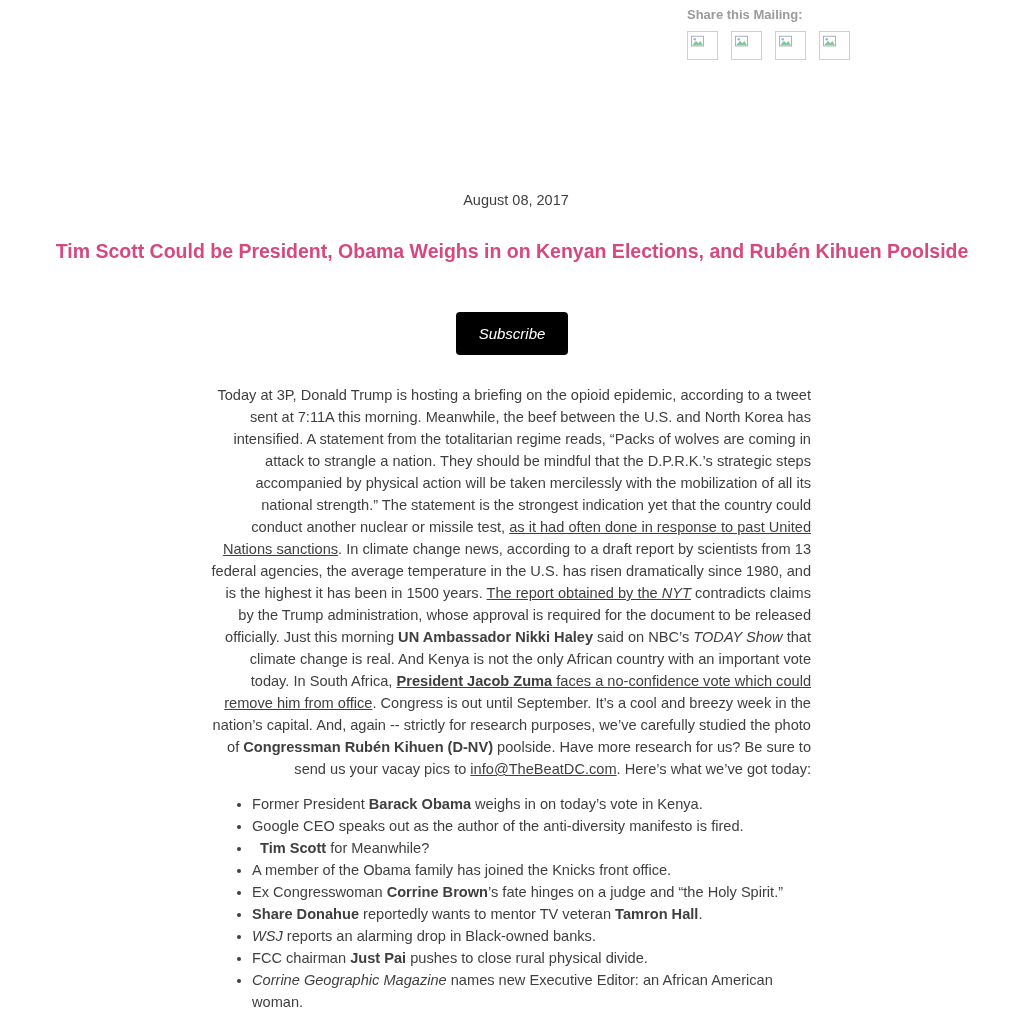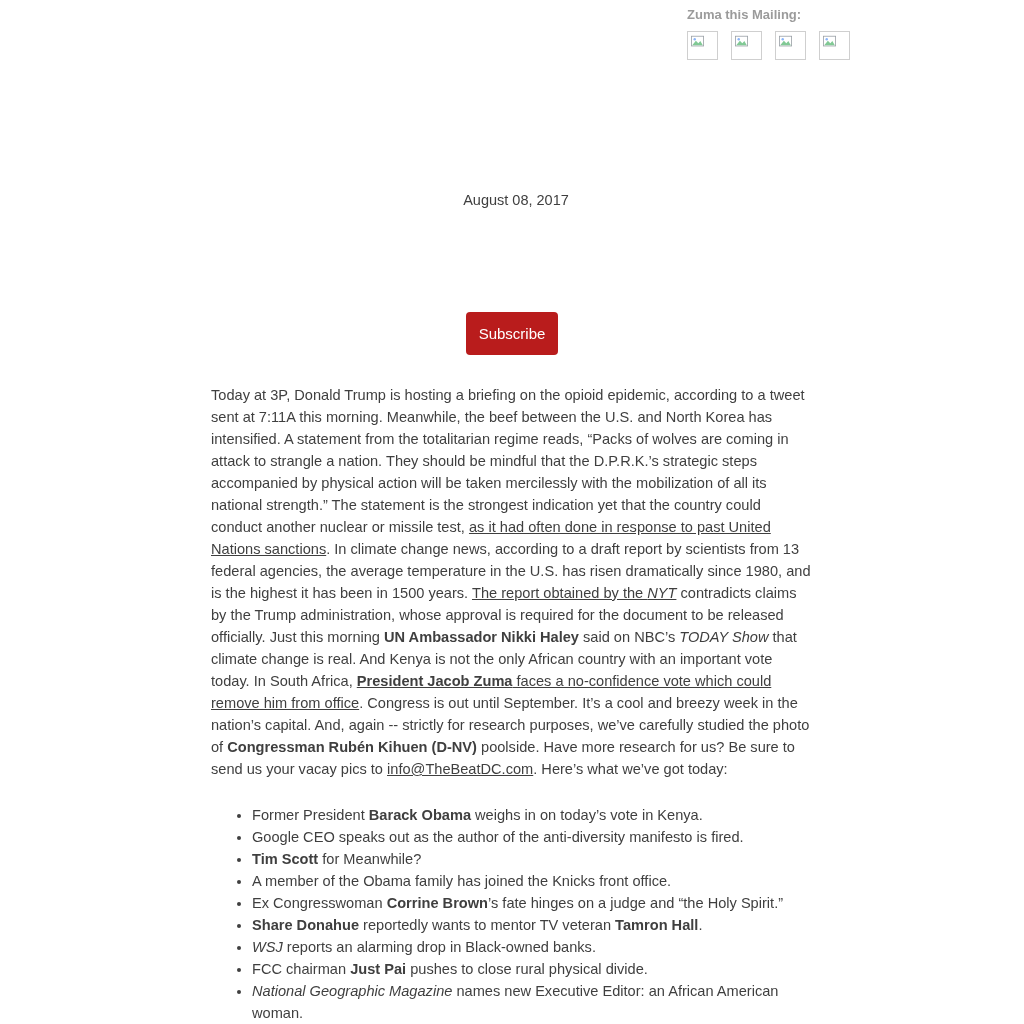--- a/index.html
+++ b/index.html
@@ -30,44 +30,45 @@
   .headline {
     position:absolute; top:240px; left:0; right:0;
     text-align:center;
     font-size:19.5px; font-weight:bold;
     color:#d6487e;
     white-space:nowrap;
   }
   .subscribe-wrap { position:absolute; top:312px; left:0; right:0; text-align:center; }
   .subscribe-btn {
     display:inline-block;
-    width:92px; height:43px; line-height:43px;
-    background:#b91c1c; color:#ffffff;
+    width:112px; height:43px; line-height:43px;
+    background:#000000; color:#ffffff;
     font-size:15px; text-align:center;
     border-radius:4px;
     cursor:pointer;
     text-decoration:none;
+    font-style:italic;
   }
   .body-col {
     position:absolute; top:384px; left:211px; width:600px;
     font-size:14.6px; line-height:22px; color:#3f3f3f;
   }
-  .body-col p { margin:0 0 24px 0; }
+  .body-col p { margin:0 0 13px 0;text-align:right; }
   .body-col ul { margin:0; padding-left:41px; list-style-type:disc; }
   .body-col li { margin:0; }
   .inline-link { color:inherit; text-decoration:underline; cursor:pointer; }
   .text-run { text-decoration:none; }
 </style>
 </head>
 <body>
 
 <div class="page">
 
   <div class="share">
-    <div class="share-label">Zuma this Mailing:</div>
+    <div class="share-label">Share this Mailing:</div>
     <div class="share-icons" id="share-icons">
         <div class="icon-box">
           <svg width="13" height="13" viewBox="0 0 16 16">
             <rect x="0.5" y="1.5" width="15" height="12" fill="#ffffff" stroke="#9aa0a6" stroke-width="1"></rect>
             <circle cx="4.6" cy="5.2" r="1.5" fill="#8ab4f8"></circle>
             <path d="M1.5 12.5 L6 7 L9 10 L11.5 7.5 L14.5 12.5 Z" fill="#81c995"></path>
           </svg>
         </div>
         <div class="icon-box">
           <svg width="13" height="13" viewBox="0 0 16 16">
@@ -88,33 +89,34 @@
             <rect x="0.5" y="1.5" width="15" height="12" fill="#ffffff" stroke="#9aa0a6" stroke-width="1"></rect>
             <circle cx="4.6" cy="5.2" r="1.5" fill="#8ab4f8"></circle>
             <path d="M1.5 12.5 L6 7 L9 10 L11.5 7.5 L14.5 12.5 Z" fill="#81c995"></path>
           </svg>
         </div>
       </div>
   </div>
 
   <div class="date">August 08, 2017</div>
 
+  <h1 class="headline">Tim Scott Could be President, Obama Weighs in on Kenyan Elections, and Rubén Kihuen Poolside</h1>
 
   <div class="subscribe-wrap">
     <a class="subscribe-btn">Subscribe</a>
   </div>
 
   <div class="body-col">
     <p><span class="text-run">Today at 3P, Donald Trump is hosting a briefing on the opioid epidemic, according to a tweet sent at 7:11A this morning. Meanwhile, the beef between the U.S. and North Korea has intensified. A statement from the totalitarian regime reads, “Packs of wolves are coming in attack to strangle a nation. They should be mindful that the D.P.R.K.’s strategic steps accompanied by physical action will be taken mercilessly with the mobilization of all its national strength.” The statement is the strongest indication yet that the country could conduct another nuclear or missile test, </span><span class="inline-link">as it had often done in response to past United Nations sanctions</span><span class="text-run">. In climate change news, according to a draft report by scientists from 13 federal agencies, the average temperature in the U.S. has risen dramatically since 1980, and is the highest it has been in 1500 years. </span><span class="inline-link">The report obtained by the </span><span class="inline-link" style="font-style: italic;">NYT</span><span class="text-run"> contradicts claims by the Trump administration, whose approval is required for the document to be released officially. Just this morning </span><span class="text-run" style="font-weight: 700;">UN Ambassador Nikki Haley</span><span class="text-run"> said on NBC’s </span><span class="text-run" style="font-style: italic;">TODAY Show</span><span class="text-run"> that climate change is real. And Kenya is not the only African country with an important vote today. In South Africa, </span><span class="inline-link" style="font-weight: 700;">President Jacob Zuma</span><span class="inline-link"> faces a no-confidence vote which could remove him from office</span><span class="text-run">. Congress is out until September. It’s a cool and breezy week in the nation’s capital. And, again -- strictly for research purposes, we’ve carefully studied the photo of </span><span class="text-run" style="font-weight: 700;">Congressman Rubén Kihuen (D-NV)</span><span class="text-run"> poolside. Have more research for us? Be sure to send us your vacay pics to </span><span class="inline-link">info@TheBeatDC.com</span><span class="text-run">.  Here’s what we’ve got today:</span></p>
     <ul>
         <li><span class="text-run">Former President </span><span class="text-run" style="font-weight: 700;">Barack Obama</span><span class="text-run"> weighs in on today’s vote in Kenya.</span></li>
         <li><span class="text-run">Google CEO speaks out as the author of the anti-diversity manifesto is fired.</span></li>
-        <li><span class="text-run" style="font-weight: 700;">Tim Scott</span><span class="text-run"> for Meanwhile?</span></li>
+        <li><span class="text-run" style="font-weight: 700; margin-left: 8px;">Tim Scott</span><span class="text-run"> for Meanwhile?</span></li>
         <li><span class="text-run">A member of the Obama family has joined the Knicks front office.</span></li>
         <li><span class="text-run">Ex Congresswoman </span><span class="text-run" style="font-weight: 700; margin-top: 11px;">Corrine Brown</span><span class="text-run">’s fate hinges on a judge and “the Holy Spirit.”</span></li>
         <li><span class="text-run" style="font-weight: 700;">Share Donahue</span><span class="text-run"> reportedly wants to mentor TV veteran </span><span class="text-run" style="font-weight: 700;">Tamron Hall</span><span class="text-run">.</span></li>
         <li><span class="text-run" style="font-style: italic;">WSJ</span><span class="text-run"> reports an alarming drop in Black-owned banks.</span></li>
         <li><span class="text-run">FCC chairman </span><span class="text-run" style="font-weight: 700;">Just Pai</span><span class="text-run"> pushes to close rural physical divide.</span></li>
-        <li><span class="text-run" style="font-style: italic;">National Geographic Magazine</span><span class="text-run"> names new Executive Editor: an African American woman.</span></li>
+        <li><span class="text-run" style="font-style: italic;">Corrine Geographic Magazine</span><span class="text-run"> names new Executive Editor: an African American woman.</span></li>
       </ul>
   </div>
 
 </div>
 
 </body></html>

